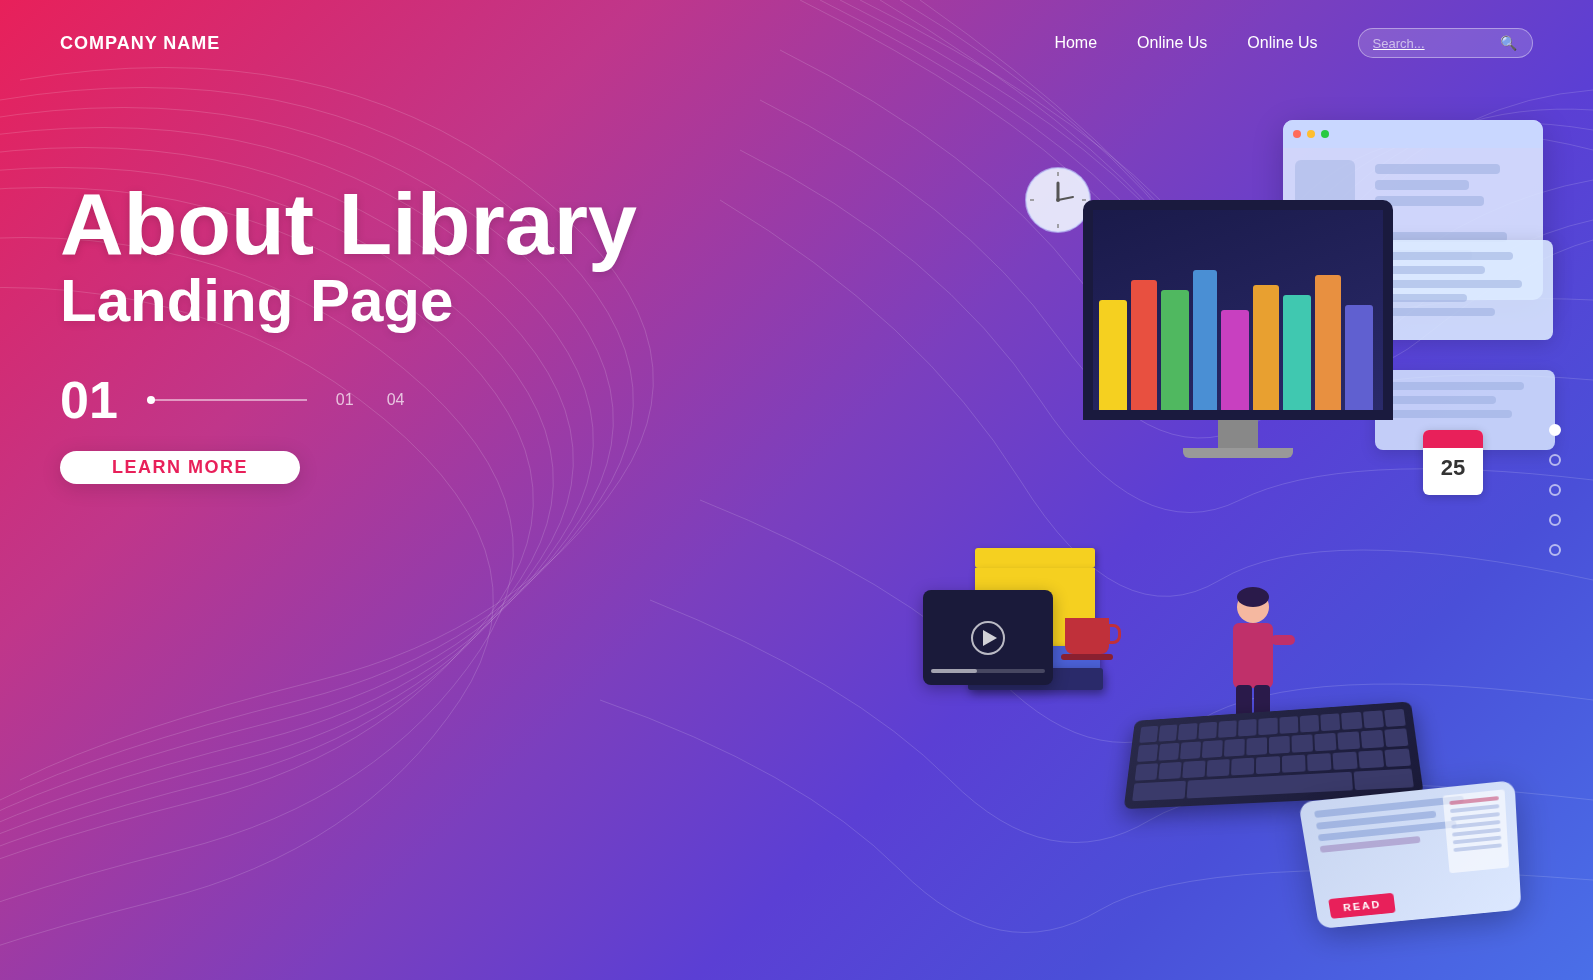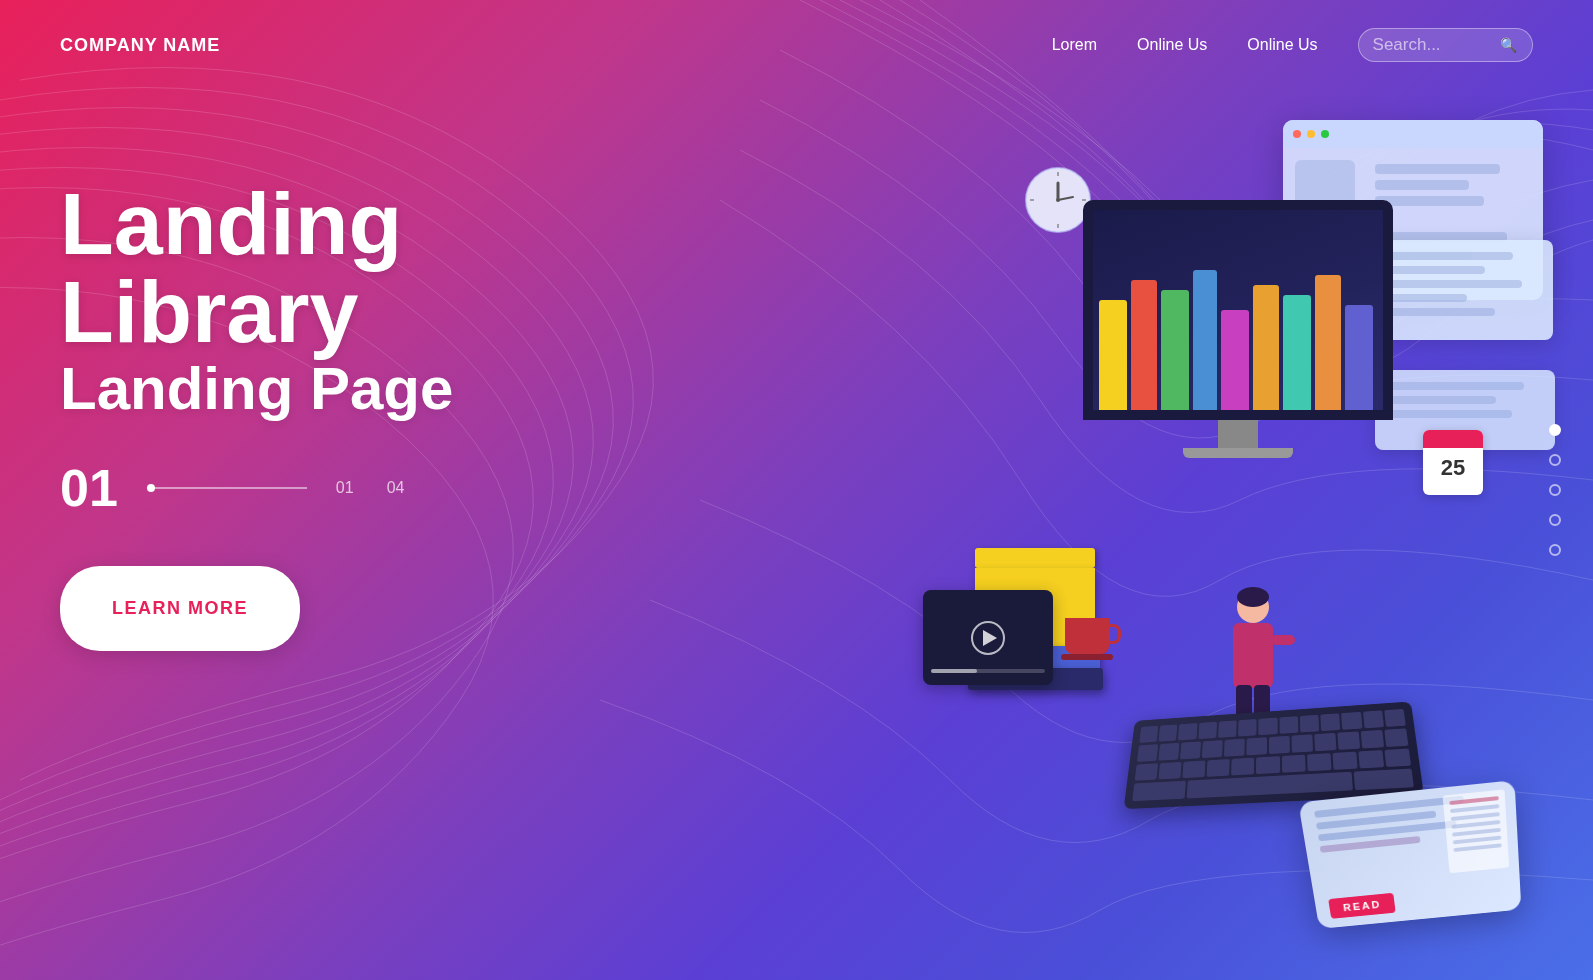--- a/index.html
+++ b/index.html
@@ -67,22 +67,23 @@
       border-radius: 20px;
       padding: 6px 14px;
       gap: 8px;
     }
 
     .search-input {
       background: transparent;
       border: none;
       outline: none;
       color: white;
-      font-size: 17px;
+      font-size: 13px;
       width: 120px;
+      text-decoration: underline;
     }
 
     .search-input::placeholder { color: rgba(255,255,255,0.6); }
 
     .search-icon-btn {
       color: white;
       cursor: pointer;
       font-size: 14px;
     }
 
@@ -155,28 +156,28 @@
     .page-num-inactive {
       font-size: 16px;
       color: rgba(255,255,255,0.7);
       font-weight: 500;
       margin-right: 20px;
     }
 
     
     .learn-more-btn {
       display: inline-block;
-      margin-top: 52px;
+      margin-top: 25px;
       background: white;
       color: #e8205a;
       font-size: 18px;
       font-weight: 800;
       letter-spacing: 1.5px;
       text-transform: uppercase;
-      padding: 32px 52px;
+      padding: 6px 52px;
       border-radius: 40px;
       border: none;
       cursor: pointer;
       box-shadow: 0 4px 20px rgba(0,0,0,0.15);
     }
 
     
     .side-dots {
       position: absolute;
       right: 32px;
@@ -330,32 +331,32 @@
       <path d="M720,200 Q920,320 1020,480 Q1120,640 1220,580 Q1320,520 1593,580"></path>
       <path d="M700,500 Q900,580 1000,680 Q1100,780 1200,720 Q1300,660 1593,700"></path>
       <path d="M650,600 Q850,680 950,780 Q1050,880 1150,820 Q1250,760 1593,800"></path>
       <path d="M600,700 Q800,770 900,870 Q1000,970 1100,910 Q1200,850 1593,880"></path>
     </g>
   </svg>
 
   <nav class="navbar">
     <div class="logo">COMPANY NAME</div>
     <div class="nav-links">
-      <a class="nav-link">Lorem</a>
+      <a class="nav-link">Home</a>
       <a class="nav-link">Online Us</a>
       <a class="nav-link">Online Us</a>
       <div class="search-box">
         <input class="search-input" type="text" placeholder="Search..." style="">
         <span class="search-icon-btn">🔍</span>
       </div>
     </div>
   </nav>
 
   <div class="hero-content">
-    <div class="hero-title-main">Landing Library</div>
+    <div class="hero-title-main">About Library</div>
     <div class="hero-title-sub">Landing Page</div>
 
     <div class="pagination-row">
       <span class="page-num-active">01</span>
       <div class="page-line"></div>
       <span class="page-num-inactive">01</span>
       <span class="page-num-inactive">04</span>
     </div>
 
     <button class="learn-more-btn">LEARN MORE</button>

